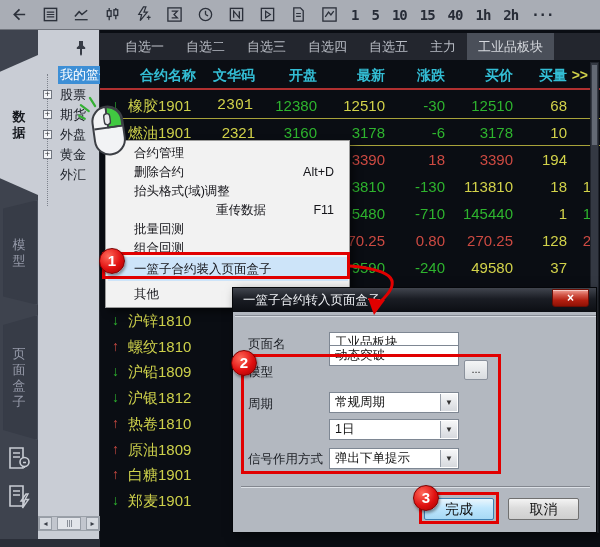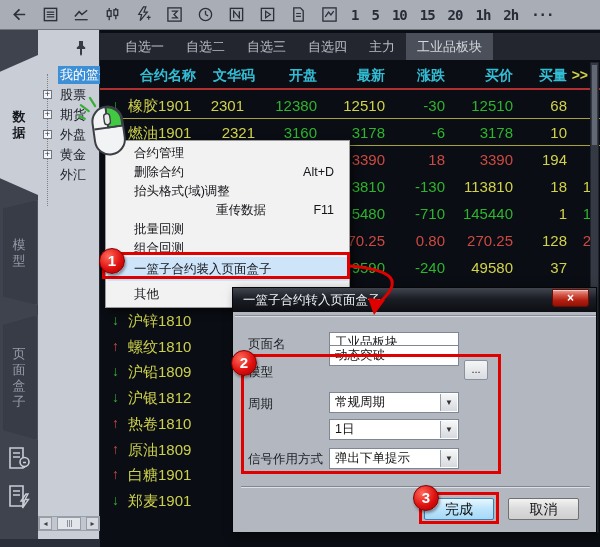--- a/index.html
+++ b/index.html
@@ -163,21 +163,21 @@
       <span class="tbicon">
         <svg viewBox="0 0 18 18">
           <rect x="2" y="2" width="14" height="14" stroke="#2c313b" fill="none" stroke-width="1.4"></rect>
           <path d="M4.5 11.5 L8 6.5 l2.5 3 L13.5 5.5" stroke="#2c313b" fill="none" stroke-width="1.4"></path>
         </svg>
       </span>
       <span class="tf">1</span>
       <span class="tf">5</span>
       <span class="tf">10</span>
       <span class="tf">15</span>
-      <span class="tf">20</span>
+      <span class="tf">40</span>
       <span class="tf">1h</span>
       <span class="tf">2h</span>
       <span class="tf">···</span>
     </div>
 
   <div id="strip">
       <div class="vtab active" style="top: 25px; height: 140px;">
         <span>数</span>
         <span>据</span>
       </div>
@@ -246,38 +246,39 @@
     </div>
   </div>
   <div id="bottomedge"></div>
 
   <div id="quote">
     <div id="qtabs">
         <div class="qtab">自选一</div>
         <div class="qtab">自选二</div>
         <div class="qtab">自选三</div>
         <div class="qtab">自选四</div>
+        <div class="qtab">自选五</div>
         <div class="qtab">主力</div>
         <div class="qtab sel">工业品板块</div>
       </div>
     <div id="qhead">
       <span id="hmore">&gt;&gt;</span>
     <span class="hcell" style="left: 40px;">合约名称</span>
         <span class="hcell" style="right: 345px;">文华码</span>
         <span class="hcell" style="right: 283px;">开盘</span>
         <span class="hcell" style="right: 215px;">最新</span>
         <span class="hcell" style="right: 155px;">涨跌</span>
         <span class="hcell" style="right: 87px;">买价</span>
         <span class="hcell" style="right: 33px;">买量</span>
       </div>
     <div id="qrows">
         <div class="qrow sep" style="top: 62px;">
           <span class="arrow ad">↓</span>
           <span class="cname">橡胶1901</span>
-          <span class="cell vy" style="right: 356px;">2301</span>
+          <span class="cell vy" style="right: 347px; font-family: Liberation Mono, monospace;">2301</span>
           <span class="cell vg" style="right: 283px;">12380</span>
           <span class="cell vy" style="right: 215px;">12510</span>
           <span class="cell vg" style="right: 155px;">-30</span>
           <span class="cell vg" style="right: 87px;">12510</span>
           <span class="cell vy" style="right: 33px;">68</span>
         </div>
         <div class="qrow sep" style="top: 89px;">
           <span class="arrow ad">↓</span>
           <span class="cname">燃油1901</span>
           <span class="cell vy" style="right: 345px;">2321</span>

